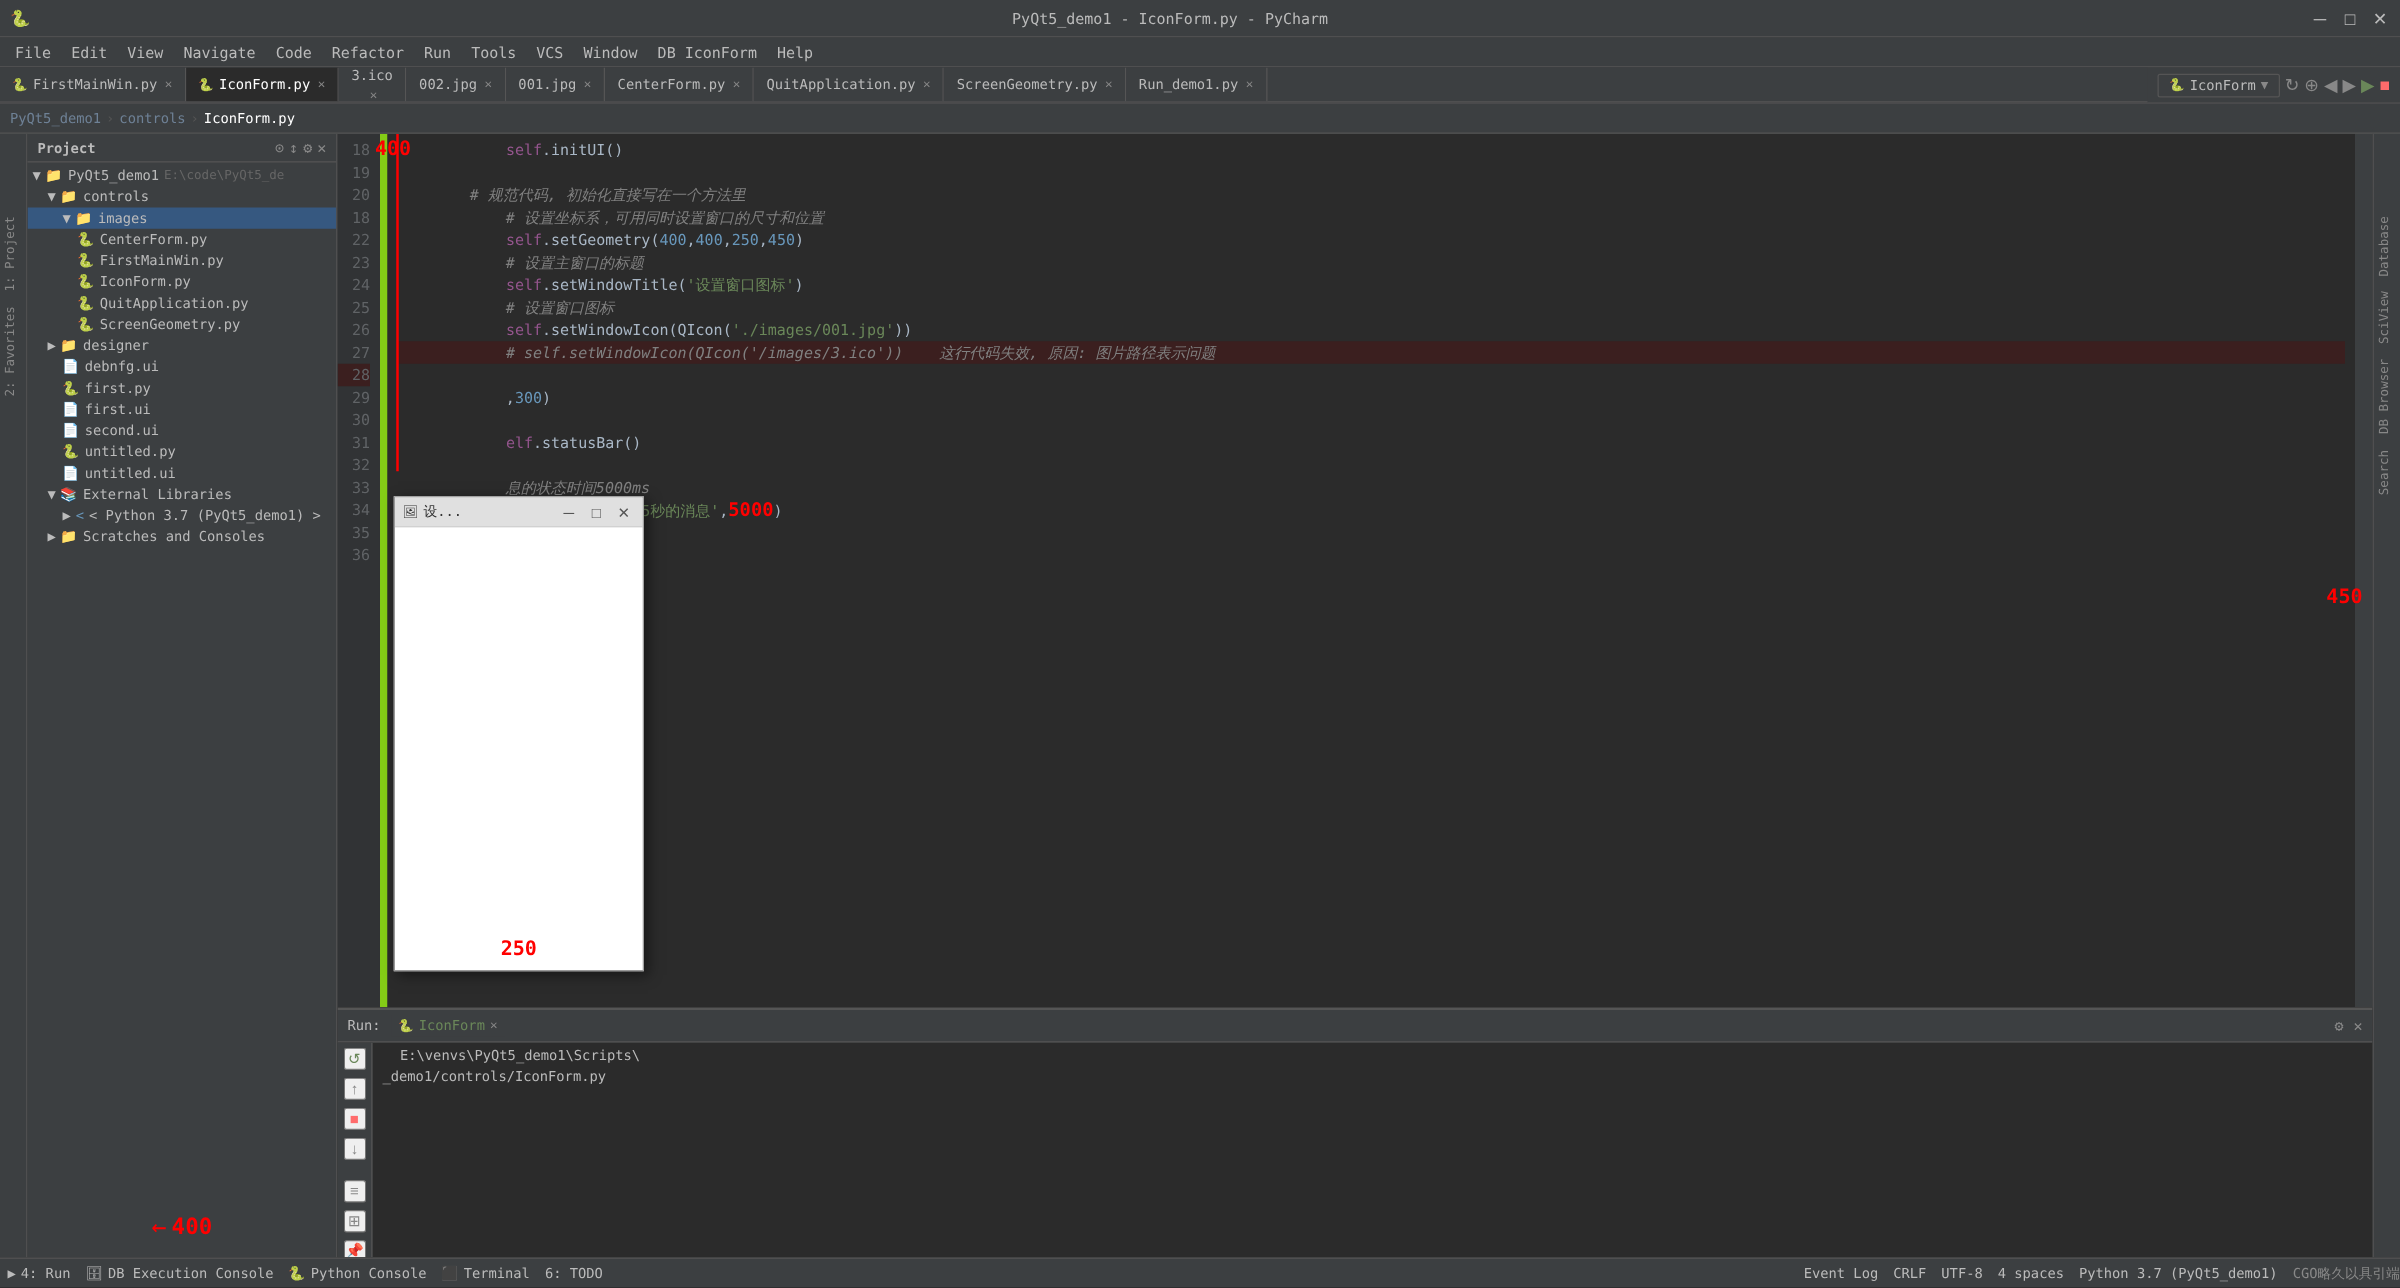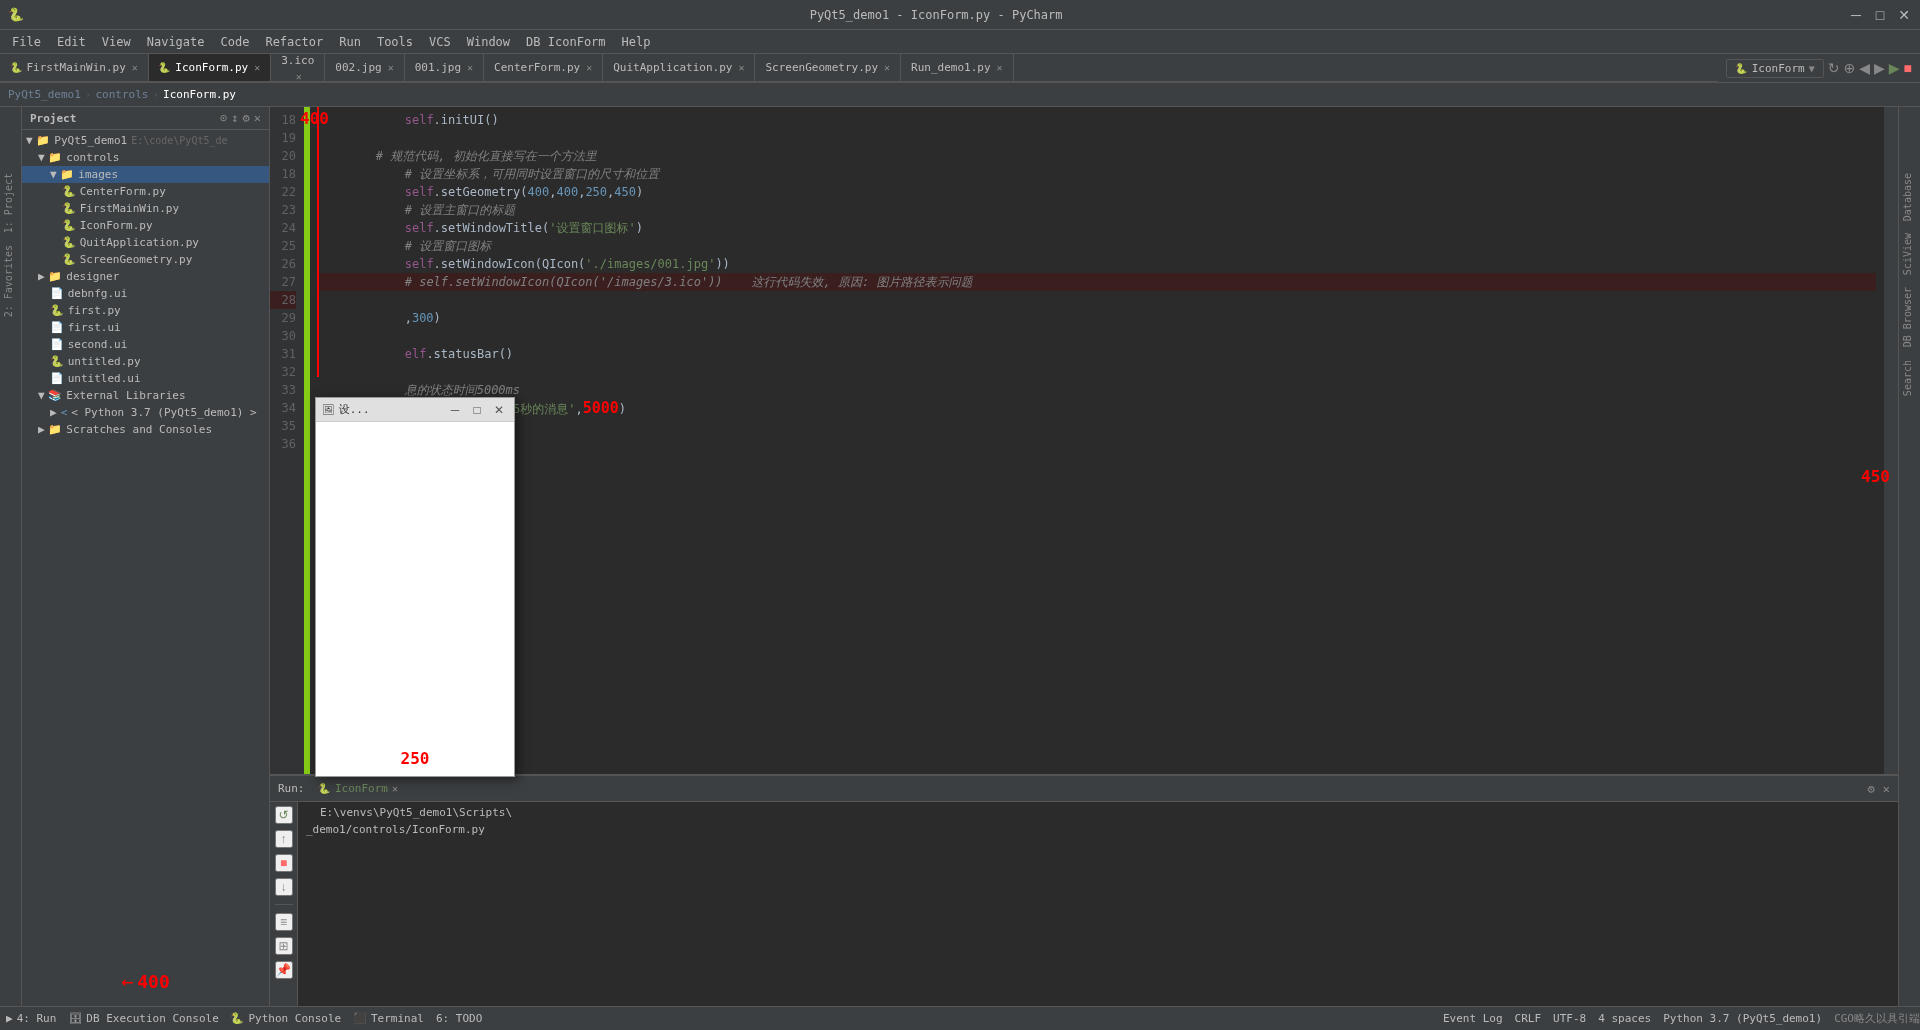--- a/index.html
+++ b/index.html
@@ -399,21 +399,21 @@
           <div class="code-line">
             <span>            yMessage(<span class="str">'只存在5秒的消息'</span>,<span class="num" style="color:#ff0000;font-weight:bold;font-size:15px;">5000</span>)</span>
           </div>
 
           <div class="code-line"><span>&nbsp;</span></div>
         </div>
 
         <div id="scrollbar-gutter"></div>
       </div>
 
-      <div id="run-section" style="height:232px;background:#2b2b2b;border-top:2px solid #555;display:flex;flex-direction:column;">
+      <div id="run-section" style="height:200px;background:#2b2b2b;border-top:2px solid #555;display:flex;flex-direction:column;">
         <div style="display:flex;align-items:center;justify-content:space-between;padding:4px 8px;border-bottom:1px solid #555;background:#3c3f41;">
           <div style="display:flex;align-items:center;gap:8px;">
             <span style="color:#bbb;font-size:11px;">Run:</span>
             <div style="display:flex;align-items:center;gap:4px;background:#3c3f41;padding:2px 6px;cursor:pointer;">
               <span style="color:#6a8759;font-size:10px;">🐍</span>
               <span style="color:#6a8759;font-size:11px;">IconForm</span>
               <span style="color:#888;font-size:10px;">✕</span>
             </div>
           </div>
           <div style="display:flex;align-items:center;gap:8px;">

